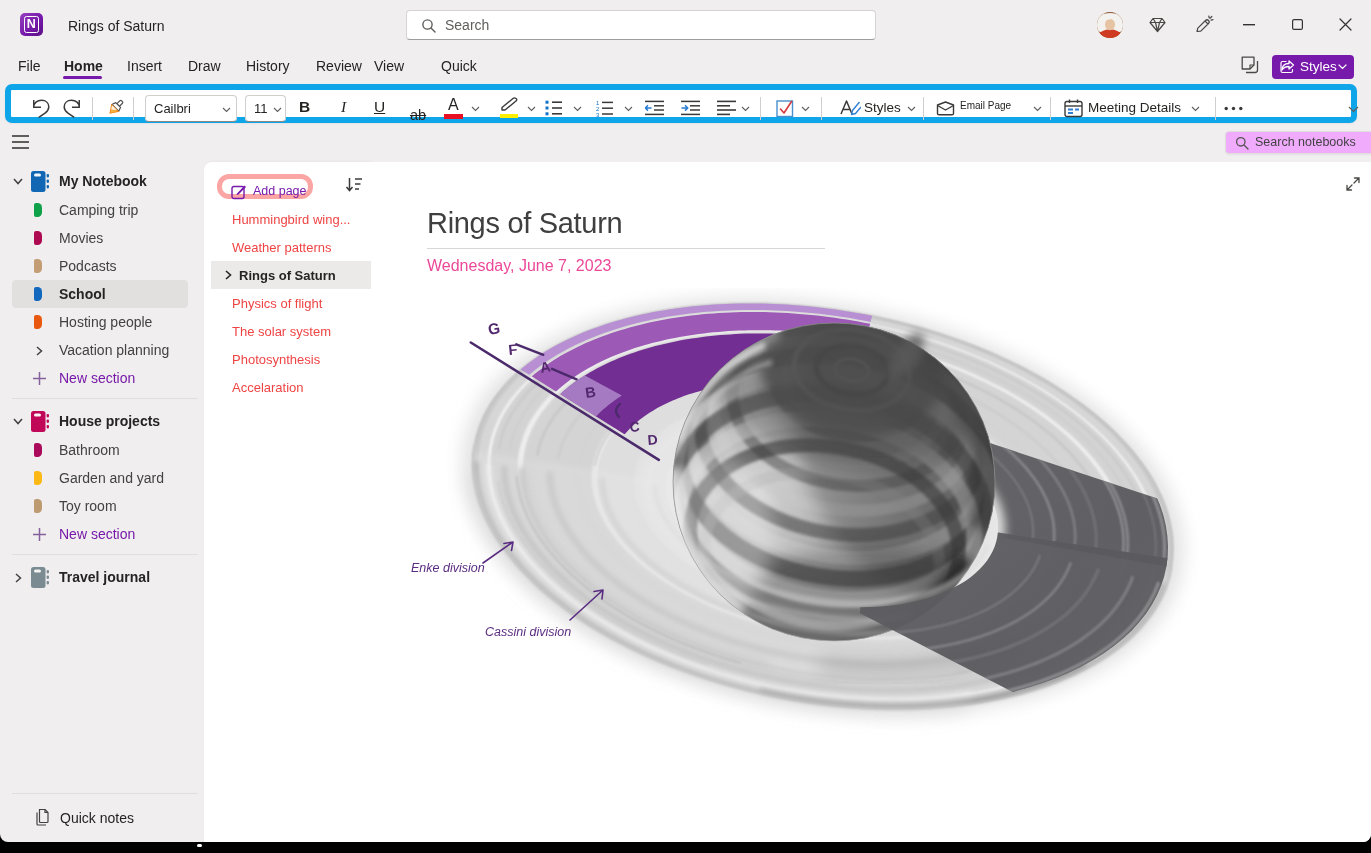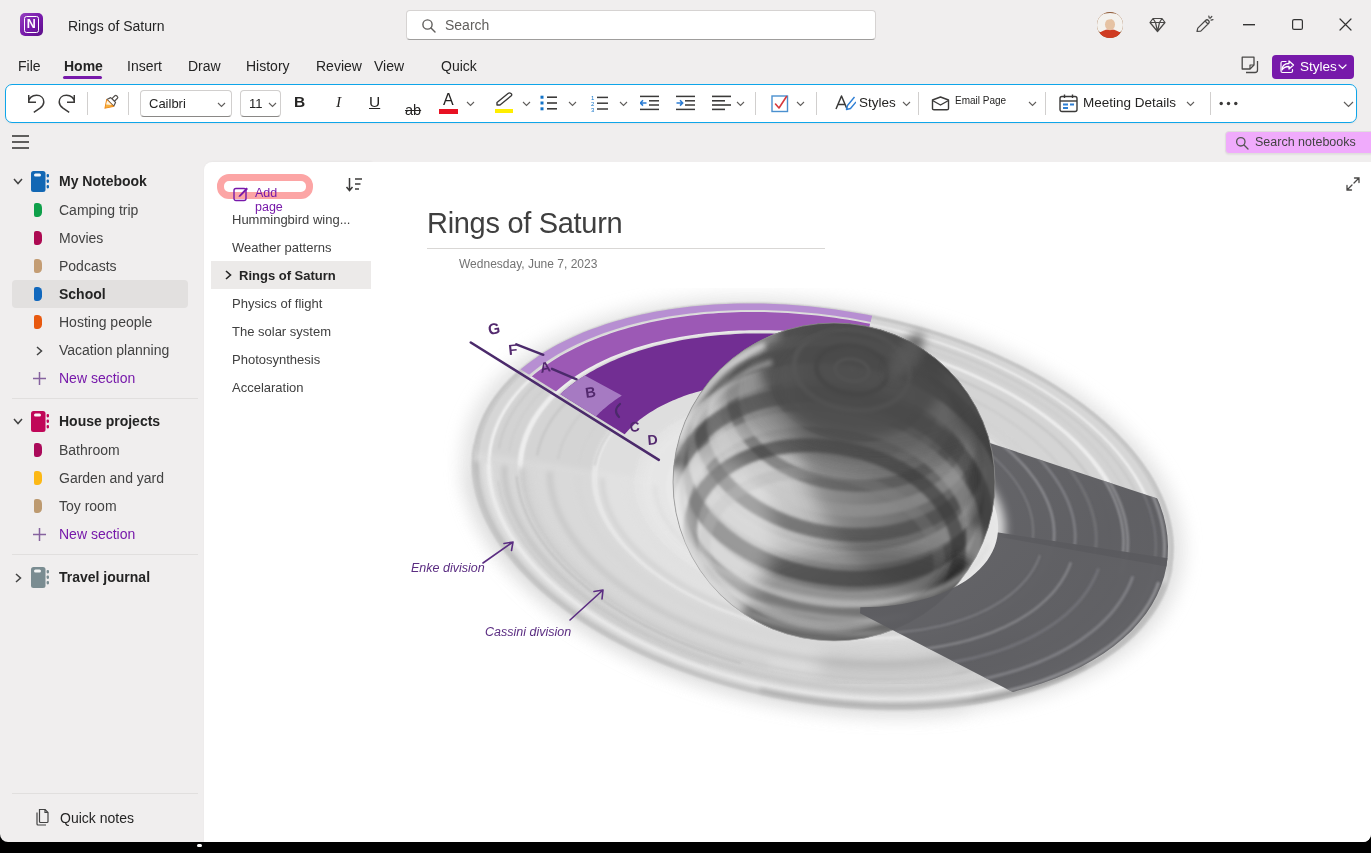--- a/index.html
+++ b/index.html
@@ -16,45 +16,45 @@
 #doctitle { left:68px; top:18px; font-size:14px; color:#242424; }
 #searchbox { left:406px; top:10px; width:470px; height:30px; background:#fff; border:1px solid #d6d3d2; border-bottom-color:#9f9d9c; border-radius:4px; }
 #searchbox .mag { position:absolute; left:14px; top:7px; }
 #searchbox .ph { position:absolute; left:38px; top:6px; font-size:14px; color:#605e5c; }
 #avatar { left:1097px; top:12px; width:26px; height:26px; border-radius:50%; overflow:hidden; background:#e8b98a; }
 
 .menu { top:58px; font-size:14px; color:#242424; }
 #mHome { font-weight:bold; }
 #homebar { left:63px; top:76px; width:39px; height:3px; background:#7719aa; border-radius:2px; }
 
-#toolbar { left:5px; top:84px; width:1352px; height:39px; background:#fff; border:1px solid #0ea5e9; border-radius:7px;
+#toolbar { left:5px; top:84px; width:1352px; height:39px; background:#fff; border:6px solid #0ea5e9; border-radius:7px;
   box-shadow:0 1px 2px rgba(0,0,0,0.05); }
 .tsep { position:absolute; top:7px; width:1px; height:23px; background:#d1cfce; }
 .chev { position:absolute; }
 .combo { position:absolute; top:5px; height:27px; background:#fff; border:1px solid #d1cfce; border-bottom-color:#8a8886; border-radius:4px; font-size:13px; color:#242424; }
 
 #sidebar { left:0; top:125px; width:204px; height:717px; }
 .srow { position:absolute; left:0; width:204px; height:28px; }
 .stab { position:absolute; left:34px; top:7px; width:8px; height:14px; border-radius:2px 4.5px 4.5px 2px; }
 .sname { position:absolute; left:59px; top:6px; font-size:14px; color:#424242; }
 .nbname { position:absolute; left:59px; top:5px; font-size:14px; font-weight:bold; color:#242424; }
 .chevr { position:absolute; }
 .sepln { position:absolute; left:12px; width:186px; height:1px; background:#e1dfde; }
 
 #pagepanel { left:204px; top:162px; width:167px; height:680px; background:#fff; border-radius:8px 0 0 0;
   box-shadow:1px 0 3px rgba(0,0,0,0.07); }
-#addpage { position:absolute; left:13px; top:12px; width:96px; height:25px; border:7px solid #fca5a5; border-radius:12px; background:#fff; }
+#addpage { position:absolute; left:13px; top:12px; width:96px; height:25px; border:5px solid #fca5a5; border-radius:12px; background:#fff; }
 #addpage span { position:absolute; left:31px; top:5px; font-size:12.5px; color:#7719aa; }
 .prow { position:absolute; left:0; width:167px; height:28px; }
-.pname { position:absolute; left:28px; top:7px; font-size:13px; color:#404040; white-space:nowrap; }
+.pname { position:absolute; left:28px; top:7px; font-size:13px; color:#ef4444; white-space:nowrap; }
 
 #content { left:371px; top:162px; width:1000px; height:680px; background:#fff; }
 #ctitle { left:56px; top:45px; font-size:29px; color:#3f3f3f; letter-spacing:-0.3px; }
 #cline { left:56px; top:86px; width:398px; height:1px; background:#d9d7d5; }
-#cdate { left:56px; top:95px; font-size:12px; color:#737373;margin-left:32px; }
+#cdate { left:56px; top:95px; font-size:16px; color:#ec4899; }
 #snb { left:1189px; top:131px; width:171px; height:23px; background:#f0abfc; border:1px solid #e0dedd; border-radius:4px; box-shadow:0 1px 2px rgba(0,0,0,0.06);margin-left:36px; }
 #snb span { position:absolute; left:29px; top:3px; font-size:12.5px; color:#424242; }
 </style>
 </head>
 <body>
 <div id="win">
 
   <div id="appicon" class="abs">
       <span>N</span>
     </div>

